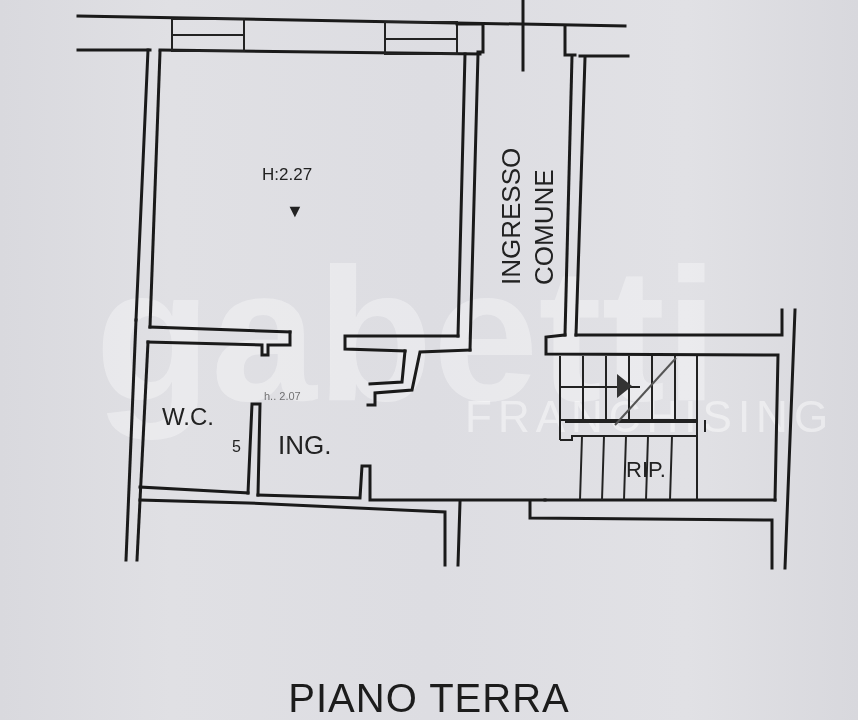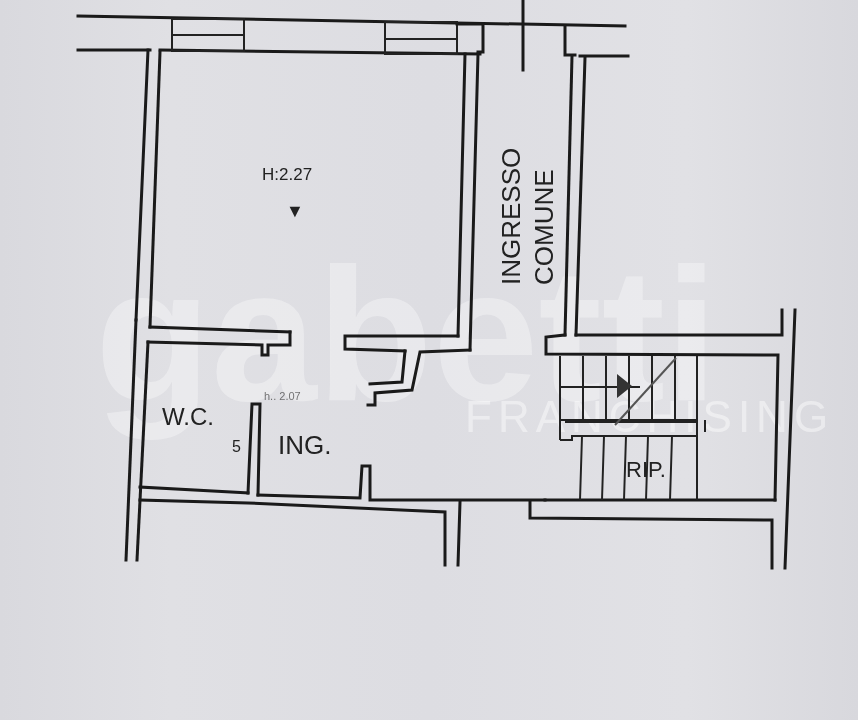--- a/index.html
+++ b/index.html
@@ -120,13 +120,14 @@
         <line x1="648" y1="436" x2="646" y2="500"></line>
         <line x1="672" y1="436" x2="670" y2="500"></line>
         <line x1="615" y1="425" x2="676" y2="358" stroke="#555"></line>
       </g>
       <polygon points="617,374 617,398 632,386" fill="#333"></polygon>
       <line class="thin" x1="705" y1="420" x2="705" y2="432"></line>
       <text class="lbl" x="626" y="477" font-size="22">RIP.</text>
     </g>
   </svg>
 
+  <div class="title">PIANO TERRA</div>
 </div>
 
 </body></html>

